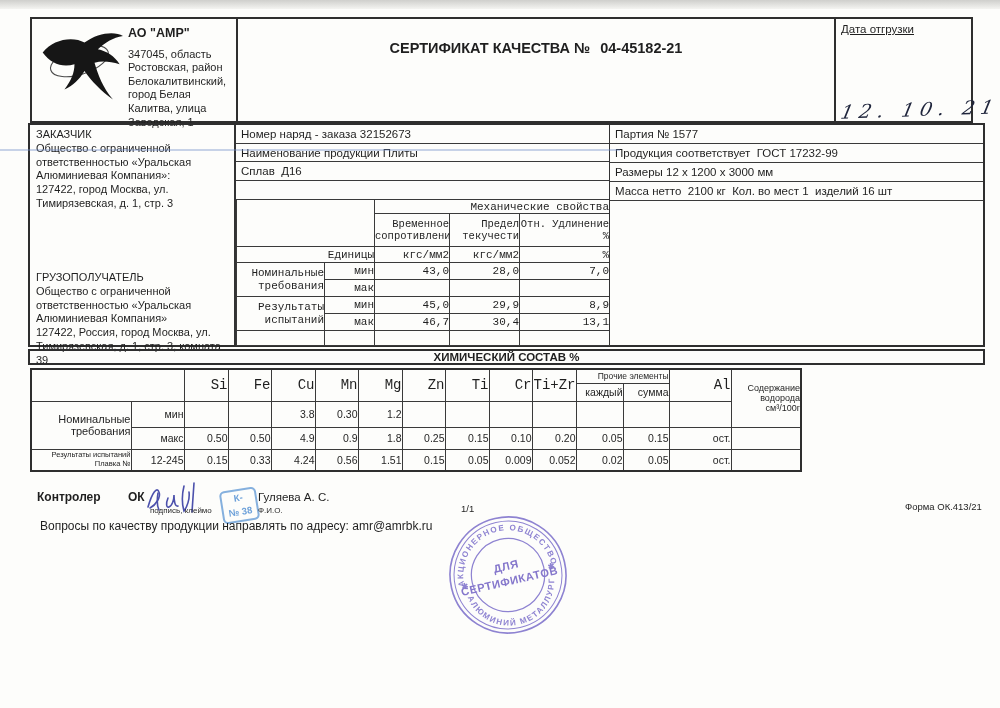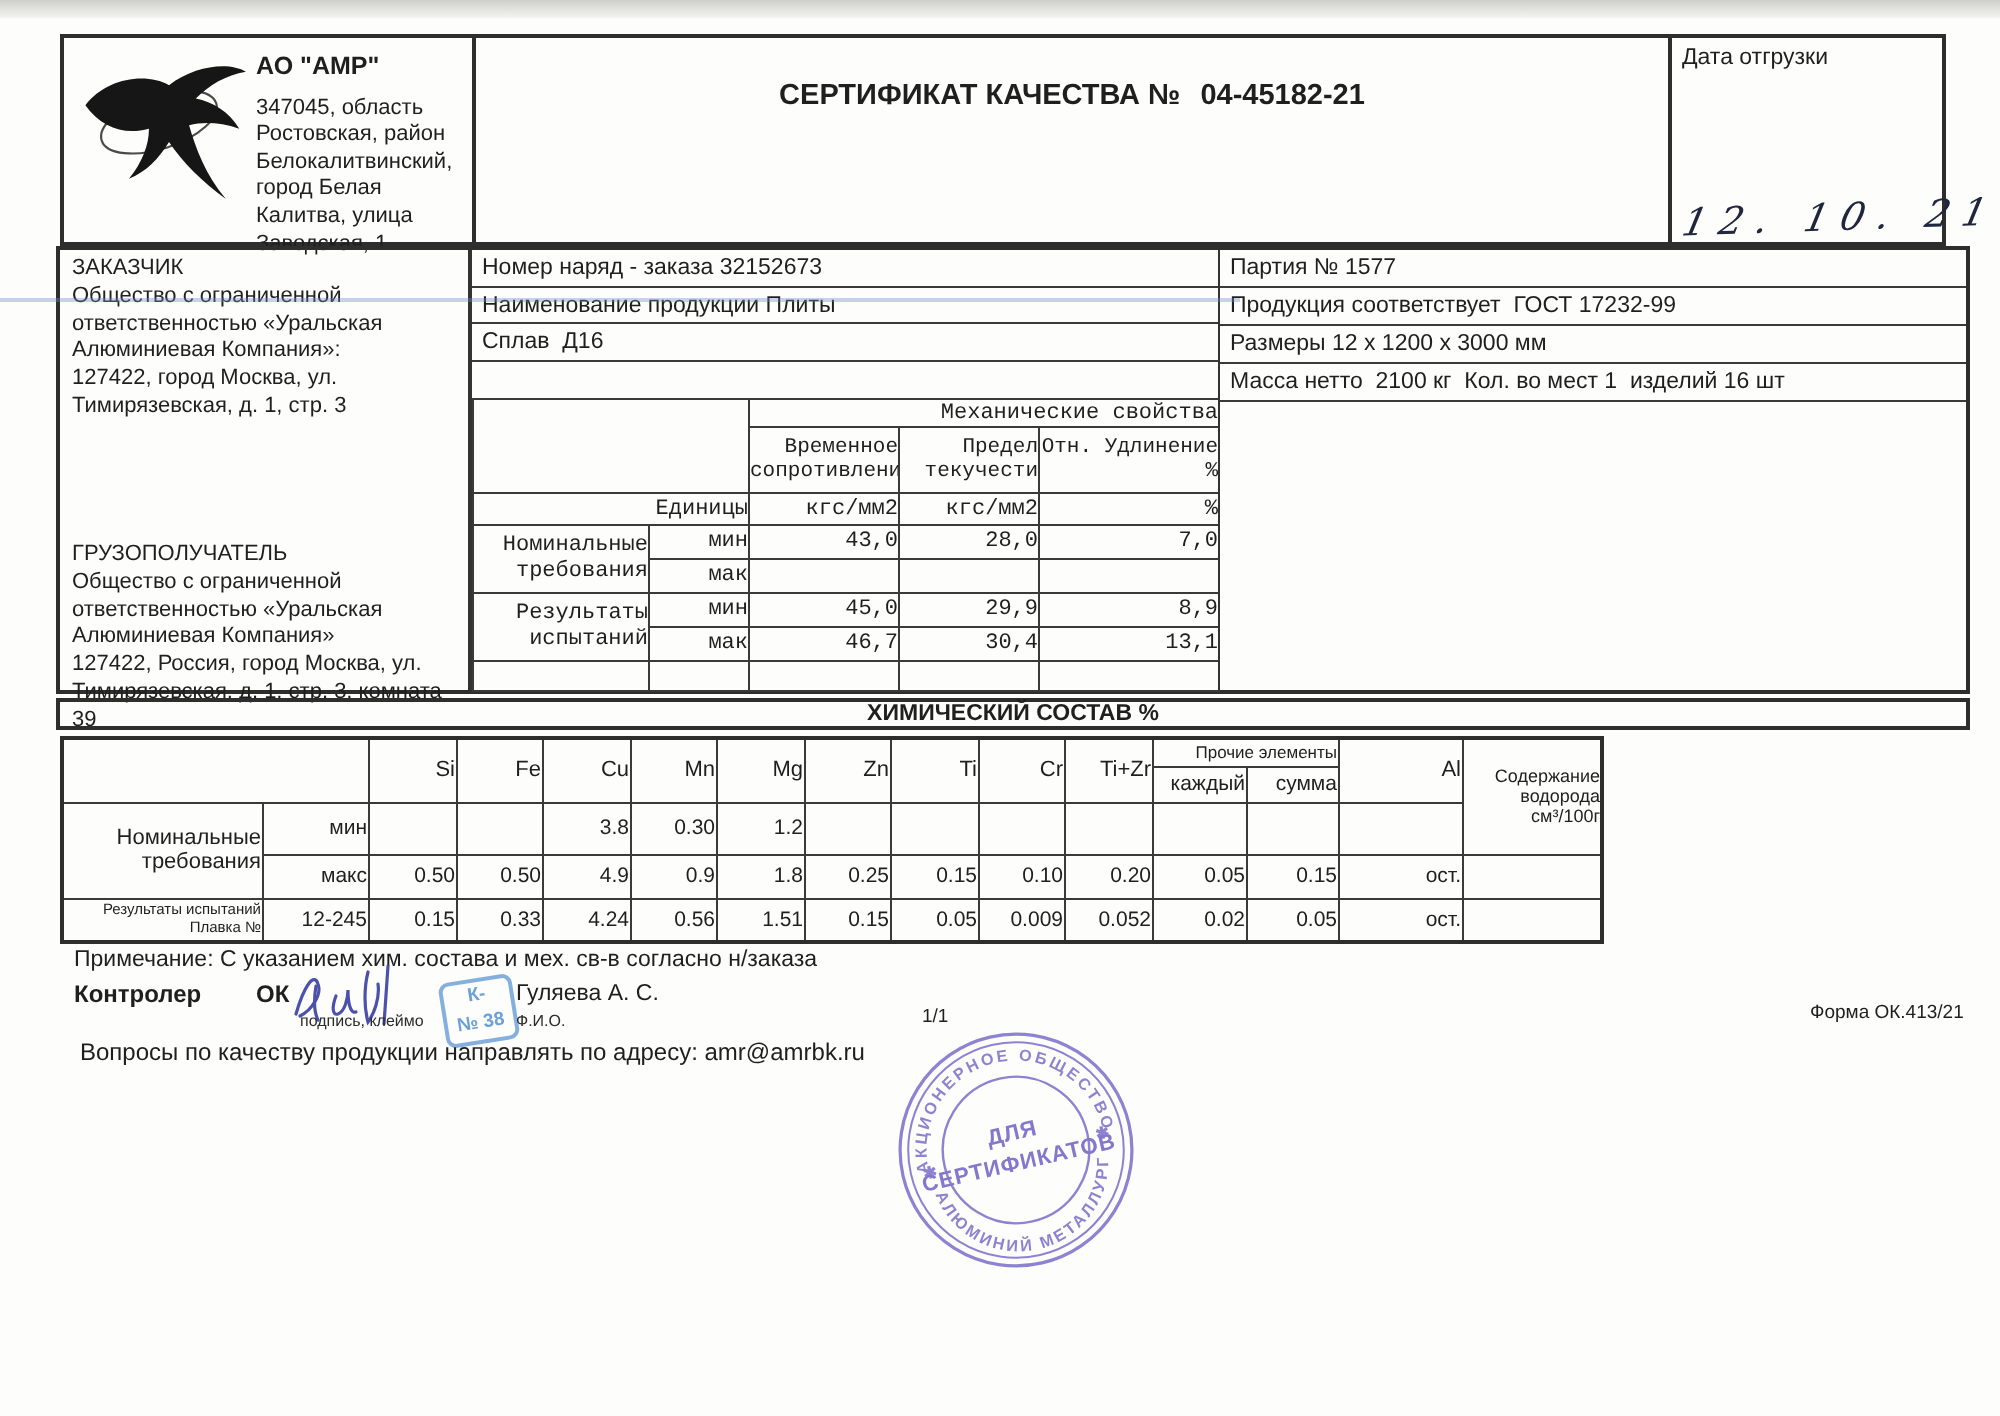--- a/index.html
+++ b/index.html
@@ -15,21 +15,21 @@
   }
   
   .hdr { position:absolute; left:30px; top:17px; width:943px; height:106px;
          border:2px solid #2e2e2e; display:flex; background:transparent; z-index:2;}
   .hdr-left { width:206px; border-right:2px solid #2e2e2e; display:flex; padding:3px 2px 2px 4px; }
   .logo { width:92px; height:88px; flex:0 0 auto; }
   .hdr-addr { font-size:11px; line-height:13.6px; padding-top:5px; }
   .co-name { font-weight:bold; font-size:12.5px; margin-bottom:7px; }
   .hdr-center { flex:1; text-align:center; padding-top:21px; font-weight:bold; font-size:14.5px; }
   .hdr-center .num { margin-left:10px; }
-  .hdr-right { width:137px; border-left:2px solid #2e2e2e; position:relative; font-size:11.5px; padding:4px 0 0 5px; }
+  .hdr-right { width:137px; border-left:2px solid #2e2e2e; position:relative; font-size:11.5px; padding:4px 0 0 5px;text-decoration:underline; }
   .date-hand { position:absolute; bottom:1px; left:6px; white-space:nowrap;
     font-family:"DejaVu Serif", serif; font-style:italic; font-size:19px;
     letter-spacing:6px; color:#20263d; transform:skewX(-14deg) rotate(-2deg); }
   
   .band { position:absolute; left:28px; top:123px; width:957px; height:224px;
           border:2px solid #2e2e2e; display:flex; z-index:2;}
   .b-left { width:206px; border-right:2px solid #333; position:relative;
             padding:3px 4px 0 6px; font-size:11px; line-height:13.8px; }
   .consignee { position:absolute; top:146px; left:6px; right:2px; }
   .b-mid { width:373px; position:relative; }
@@ -53,21 +53,21 @@
                font-size:11.5px; line-height:13px; z-index:2;}
   .chem { border-collapse:collapse; table-layout:fixed; position:absolute;
           left:30px; top:368px; width:770px; font-size:10.5px;
           border:2px solid #2e2e2e; z-index:2;}
   .chem td { border:1px solid #3a3a3a; text-align:right; vertical-align:middle; padding:0; overflow:hidden;}
   .chem .c1 td { height:14px; }
   .chem .c2 td { height:18px; }
   .chem .c3 td { height:26px; }
   .chem .c4 td { height:22px; }
   .chem .c5 td { height:22px; }
-  .chem .el { font-size:11px; }
+  .chem .el { font-size:14px;font-family:Liberation Mono, monospace; }
   .other { font-size:8.5px; line-height:9px; }
   .hyd { font-size:9px; line-height:10px; }
   .chem-group { font-size:11px; line-height:12.5px; }
   .chem-results { font-size:7.5px; line-height:8.5px; }
   
   .abs { position:absolute; z-index:3; }
   .note { left:37px; top:474px; font-size:11.5px; }
   .ctrl { left:37px; top:490px; font-size:12px; font-weight:bold; }
   .ctrl-ok { left:128px; top:490px; font-size:12px; font-weight:bold; }
   .cap { font-size:8px; color:#2b2b2b; }
@@ -306,21 +306,20 @@
       <td>0.009</td>
       <td>0.052</td>
       <td>0.02</td>
       <td>0.05</td>
       <td>ост.</td>
       <td></td>
     </tr>
   </tbody>
     </table>
 
-  <div class="abs note">Примечание: С указанием хим. состава и мех. св-в согласно н/заказа</div>
   <div class="abs ctrl">Контролер</div>
   <div class="abs ctrl-ok">ОК</div>
 
   <svg class="abs sig" viewBox="0 0 62 34">
     <g fill="none" stroke="#4348a8" stroke-width="1.6" stroke-linecap="round">
       <path d="M4 26 C8 12 13 5 15 11 C17 16 12 24 6 27"></path>
       <path d="M14 12 C13 18 13 25 15 29"></path>
       <path d="M24 17 C22 22 22 27 25 26 C28 25 30 19 30 14 C30 20 31 26 34 25"></path>
       <path d="M40 5 C38 13 38 23 40 30 C43 26 46 18 45 11"></path>
       <path d="M50 2 L48 31"></path>

